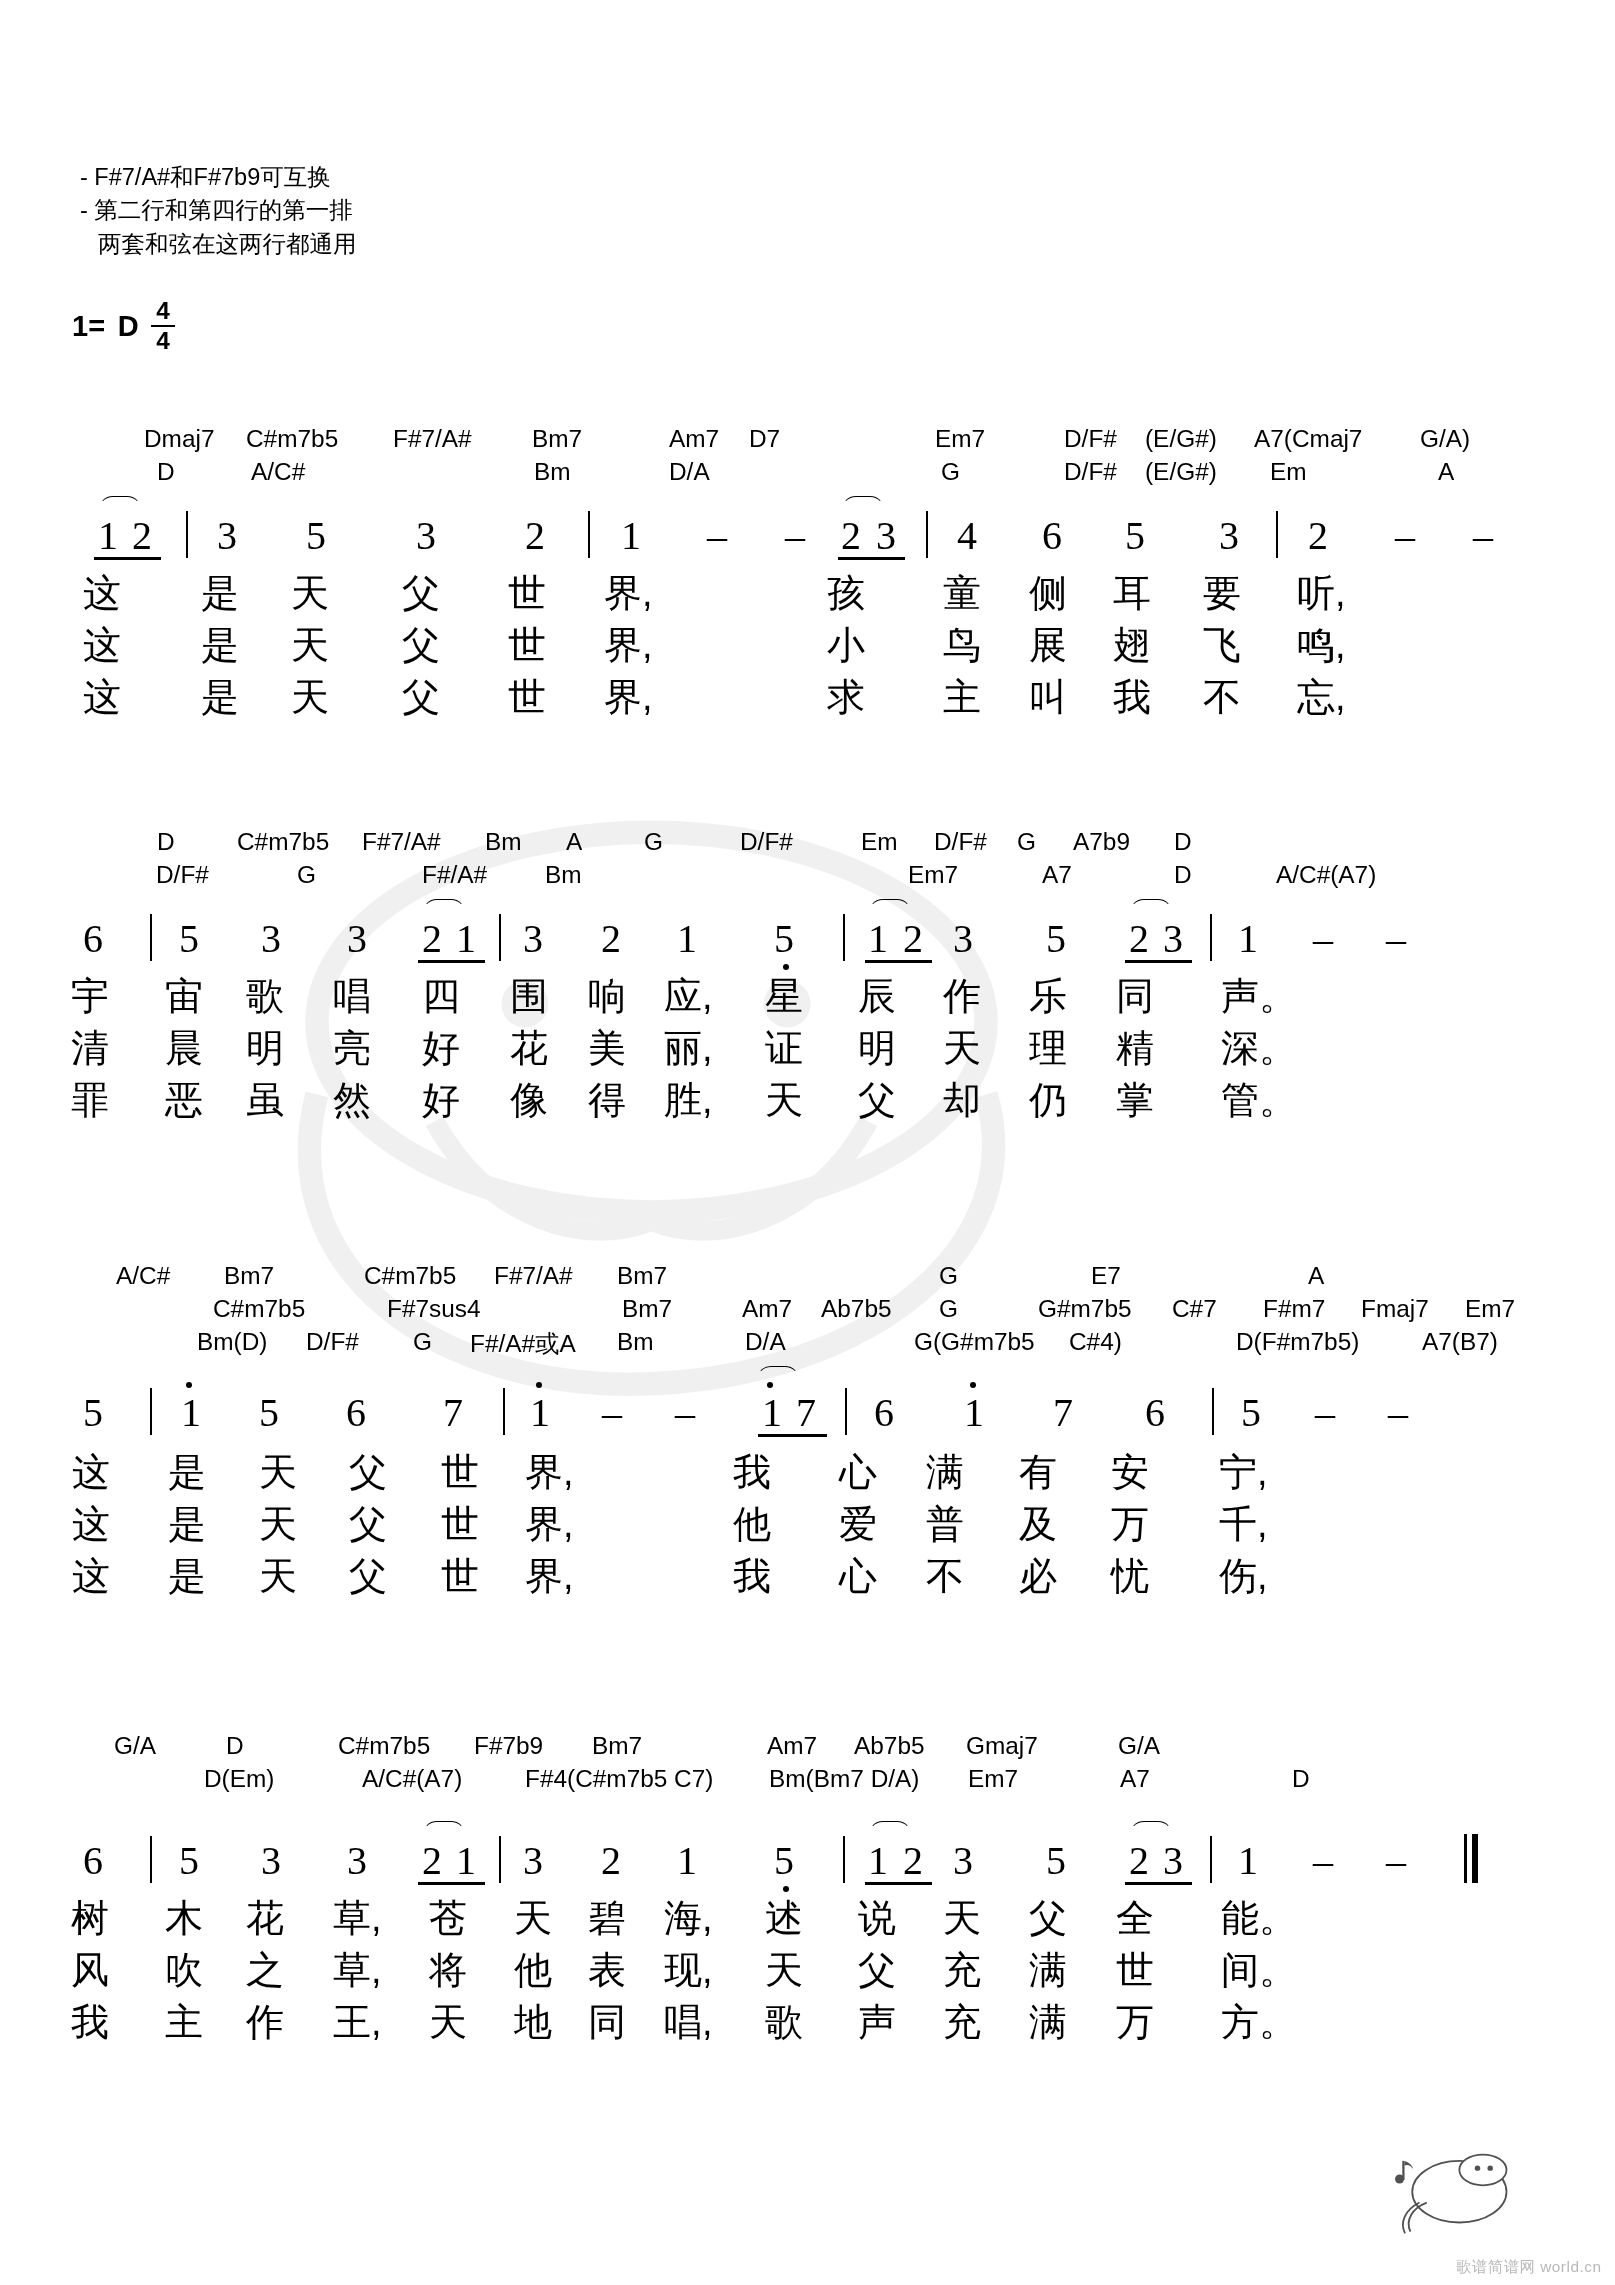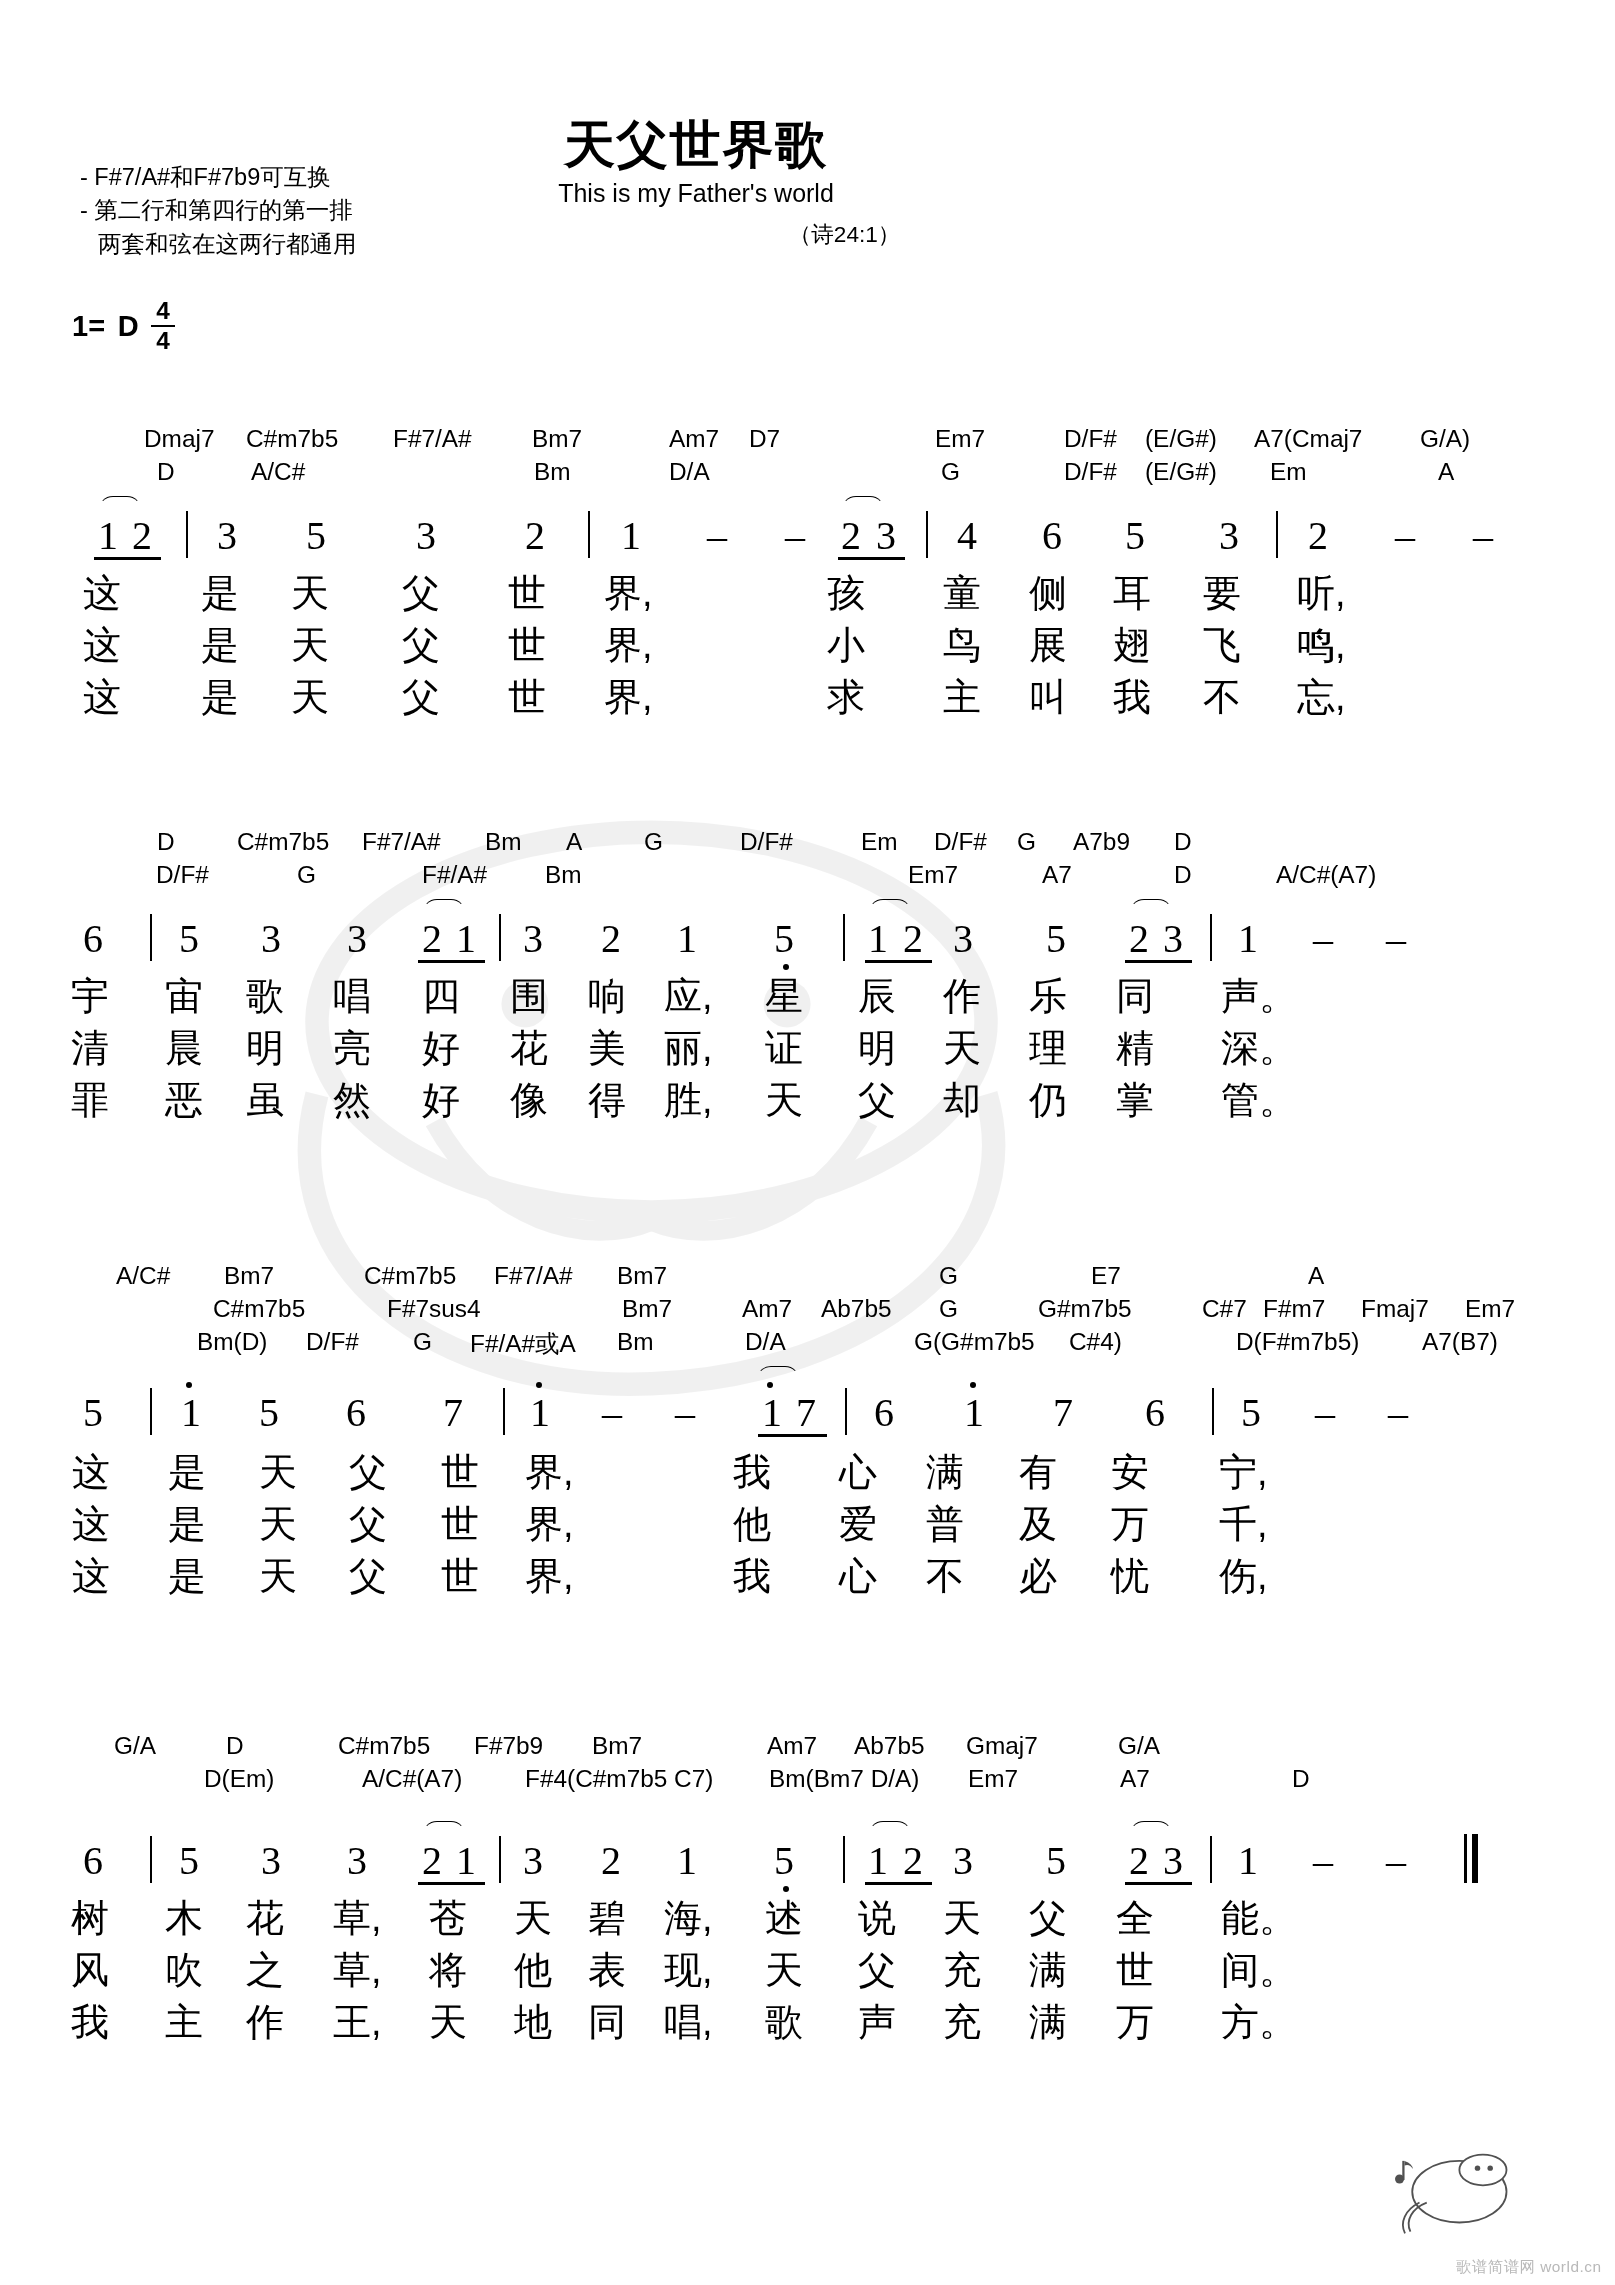--- a/index.html
+++ b/index.html
@@ -109,25 +109,20 @@
   <div class="key-block">
     <span>1=</span>
     <span>D</span>
     <span class="timesig">
       <span class="num">4</span>
       <span class="bar"></span>
       <span class="num">4</span>
     </span>
   </div>
 
-  <div class="title-wrap">
-    <div class="title-cn">天父世界歌</div>
-    <div class="title-en">This is my Father's world</div>
-    <div class="title-ref">（诗24:1）</div>
-  </div>
 
 
   <div class="system sys1">
     <div class="chordrow">
       <span class="ch" style="left:144px">Dmaj7</span>
       <span class="ch" style="left:246px">C#m7b5</span>
       <span class="ch" style="left:393px">F#7/A#</span>
       <span class="ch" style="left:532px">Bm7</span>
       <span class="ch" style="left:669px">Am7</span>
       <span class="ch" style="left:749px">D7</span>
@@ -339,21 +334,21 @@
       <span class="ch" style="left:1308px">A</span>
     </div>
     <div class="chordrow">
       <span class="ch" style="left:213px">C#m7b5</span>
       <span class="ch" style="left:387px">F#7sus4</span>
       <span class="ch" style="left:622px">Bm7</span>
       <span class="ch" style="left:742px">Am7</span>
       <span class="ch" style="left:821px">Ab7b5</span>
       <span class="ch" style="left:939px">G</span>
       <span class="ch" style="left:1038px">G#m7b5</span>
-      <span class="ch" style="left:1202px">C#7</span>
+      <span class="ch" style="left:1172px">C#7</span>
       <span class="ch" style="left:1263px">F#m7</span>
       <span class="ch" style="left:1361px">Fmaj7</span>
       <span class="ch" style="left:1465px">Em7</span>
     </div>
     <div class="chordrow">
       <span class="ch" style="left:197px">Bm(D)</span>
       <span class="ch" style="left:306px">D/F#</span>
       <span class="ch" style="left:413px">G</span>
       <span class="ch" style="left:470px">F#/A#或A</span>
       <span class="ch" style="left:617px">Bm</span>

